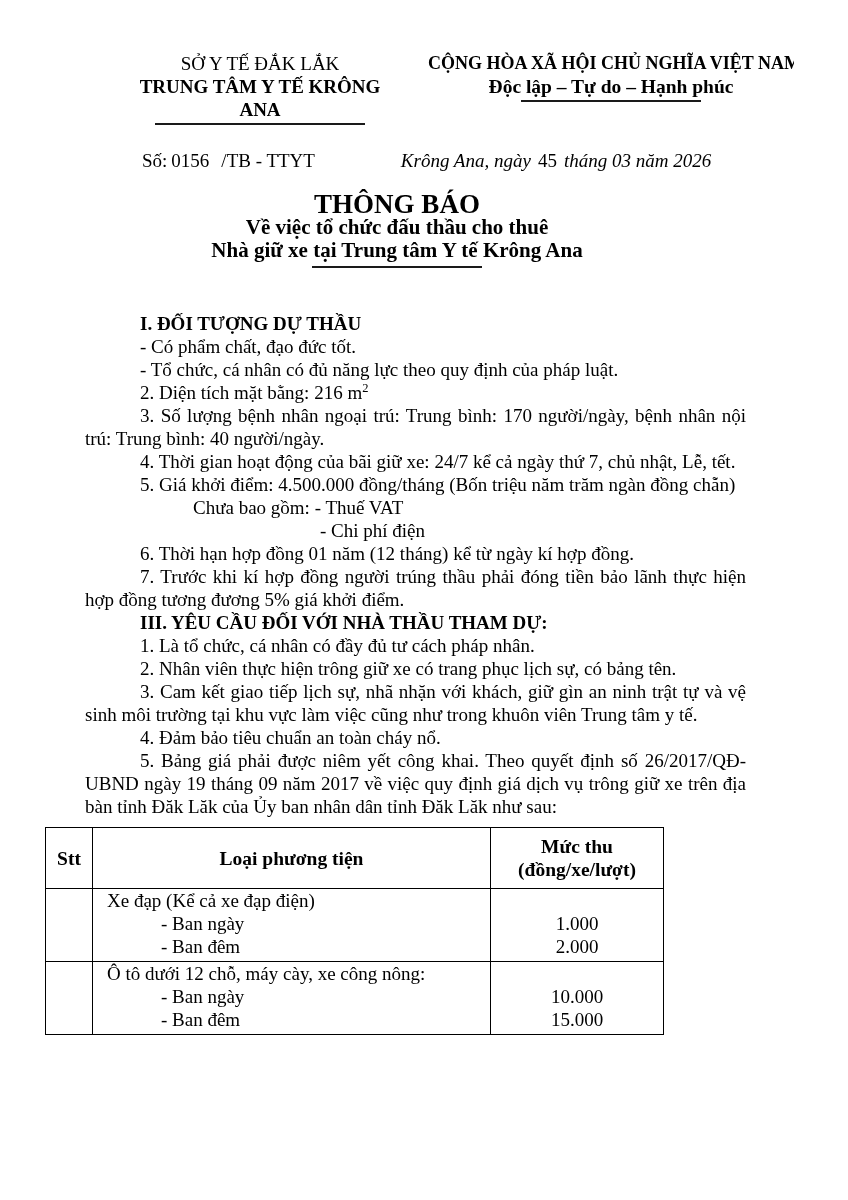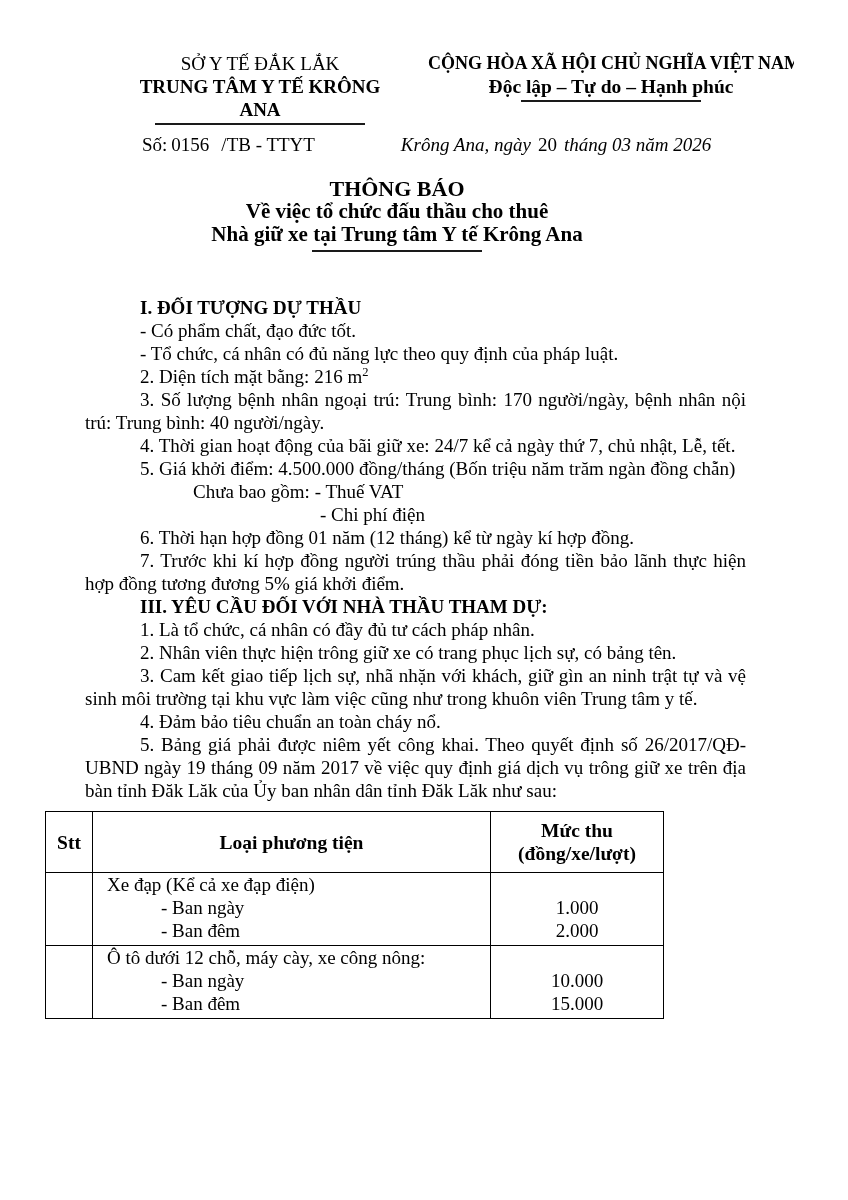--- a/index.html
+++ b/index.html
@@ -19,31 +19,31 @@
   .hcol-left  { width:270px; margin-left:128px; text-align:center; line-height:23px; }
   .hcol-right { width:366px; margin-left:36px;  text-align:center; line-height:23px; }
   .org-line1  { font-size:19px; }
   .org-line2  { font-size:19px; font-weight:bold; }
   .nat-line1  { font-size:18px; font-weight:bold; white-space:nowrap; }
   .nat-line2  { font-size:19.5px; font-weight:bold; }
   .rule       { height:2px; background:#1a1a1a; margin:2px auto 0; }
   .rule-left  { width:210px; }
   .rule-right { width:180px; }
 
-  .meta-row   { display:flex; margin-top:8px; line-height:23px; }
+  .meta-row   { display:flex; margin-top:24px; line-height:23px; }
   .doc-number { margin-left:142px; white-space:nowrap; }
   .doc-number .num { margin-left:4px; }
   .doc-number .sym { margin-left:12px; }
   .date-line  { width:366px; margin-left:auto; margin-right:55px; text-align:center;
                 font-style:italic; white-space:nowrap; }
   .date-line .day { font-style:normal; padding:0 7px; }
 
   
   .title-block { text-align:center; margin-top:21px; line-height:23px; font-weight:bold; }
-  .title-main  { font-size:22px; }
+  .title-main  { font-size:27px; }
   .title-sub   { font-size:21px; }
   .title-rule  { width:170px; height:2px; background:#1a1a1a; margin:4px auto 0; }
 
   
   .body-block { margin:44px 48px 0 85px; }
   .body-block p { margin:0; line-height:23px; text-align:justify; text-indent:55px; }
   p.heading   { font-weight:bold; }
   p.hang1     { text-indent:0; margin-left:108px; text-align:left; }
   p.hang2     { text-indent:0; margin-left:235px; text-align:left; }
   sup { font-size:12.5px; line-height:0; }
@@ -84,21 +84,21 @@
       <div class="nat-line2">Độc lập – Tự do – Hạnh phúc</div>
       <div class="rule rule-right"></div>
     </div>
   </div>
 
   <div class="meta-row">
     <div class="doc-number">
       <span>Số:</span><span class="num">0156</span><span class="sym">/TB - TTYT</span>
     </div>
     <div class="date-line">
-      <span>Krông Ana, ngày</span><span class="day">20</span><span>tháng 03 năm 2026</span>
+      <span>Krông Ana, ngày</span><span class="day">45</span><span>tháng 03 năm 2026</span>
     </div>
   </div>
 
   <div class="title-block">
     <div class="title-main">THÔNG BÁO</div>
     <div class="title-sub">Về việc tổ chức đấu thầu cho thuê</div>
     <div class="title-sub">Nhà giữ xe tại Trung tâm Y tế Krông Ana</div>
     <div class="title-rule"></div>
   </div>
 

